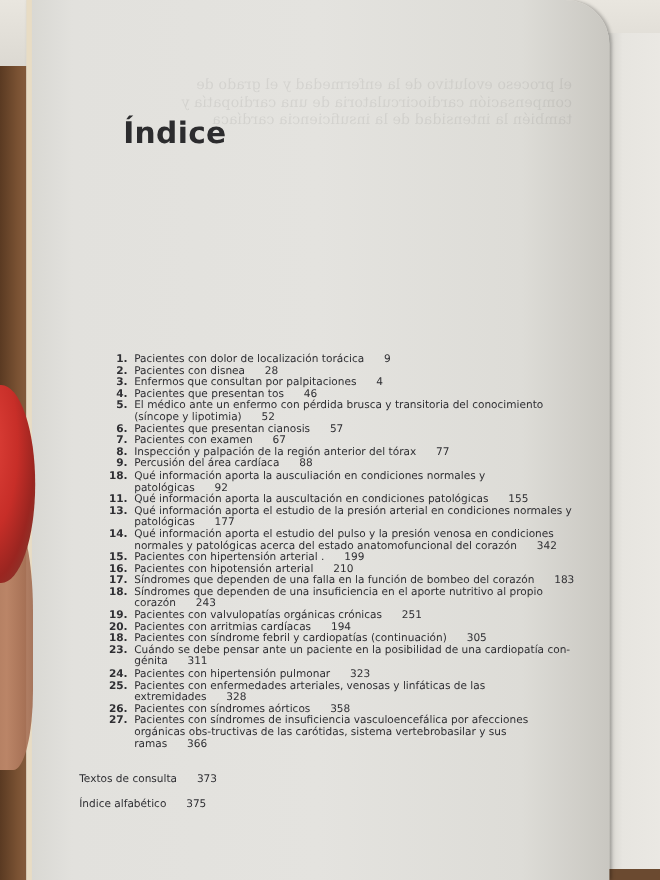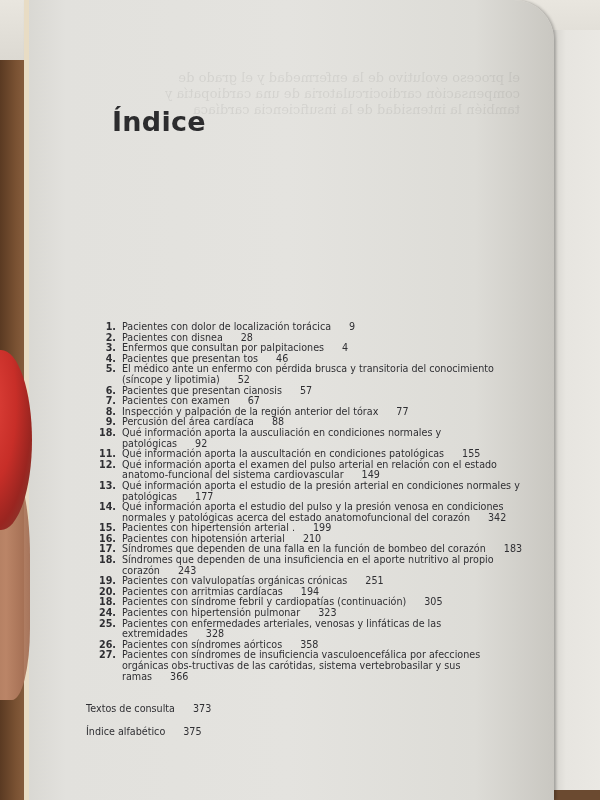--- a/index.html
+++ b/index.html
@@ -41,21 +41,21 @@
     font-size: 27px; font-weight: bold; color: #2c2c2e; letter-spacing: 0.3px;
   }
   .toc {
     position: absolute; left: 94px; top: 322px; width: 432px;
     font-size: 9.6px; color: #2f2f33; line-height: 10.6px;
   }
   .entry { display: flex; margin: 0; }
   .num { width: 22px; text-align: right; font-weight: bold; margin-right: 6px; flex-shrink: 0; }
   .txt { flex: 1; }
   .pg { margin-left: 18px; }
-  .extra { position: absolute; left: 86px; font-size: 9.6px; color: #2f2f33; }
+  .extra { position: absolute; left: 72px; font-size: 9.6px; color: #2f2f33; }
   .finger {
     position: absolute; left: -30px; top: 350px; width: 62px; height: 180px;
     background: radial-gradient(ellipse at 30% 30%, #e0423a 0%, #c72e28 45%, #9a2520 70%, #7a4a3a 100%);
     border-radius: 0 50% 50% 0;
   }
   .finger-skin {
     position: absolute; left: -30px; top: 460px; width: 60px; height: 240px;
     background: linear-gradient(90deg, #b07a5e 0%, #c48c6e 60%, #a06a50 100%);
     border-radius: 0 40% 30% 0; opacity: 0.9;
   }
@@ -112,24 +112,20 @@
     </div>
   <div class="entry">
       <span class="num">18.</span>
       <span class="txt"><span>Qué información aporta la ausculiación en condiciones normales y patológicas</span><span class="pg">92</span></span>
     </div>
   <div class="entry">
       <span class="num">11.</span>
       <span class="txt"><span>Qué información aporta la auscultación en condiciones patológicas</span><span class="pg">155</span></span>
     </div>
   <div class="entry">
-      <span class="num">12.</span>
-      <span class="txt"><span>Qué información aporta el examen del pulso arterial en relación con el estado anatomo-funcional del sistema cardiovascular</span><span class="pg">149</span></span>
-    </div>
-  <div class="entry">
       <span class="num">13.</span>
       <span class="txt"><span>Qué información aporta el estudio de la presión arterial en condiciones normales y patológicas</span><span class="pg">177</span></span>
     </div>
   <div class="entry">
       <span class="num">14.</span>
       <span class="txt"><span>Qué información aporta el estudio del pulso y la presión venosa en condiciones normales y patológicas acerca del estado anatomofuncional del corazón</span><span class="pg">342</span></span>
     </div>
   <div class="entry">
       <span class="num">15.</span>
       <span class="txt"><span>Pacientes con hipertensión arterial .</span><span class="pg">199</span></span>
@@ -152,20 +148,24 @@
     </div>
   <div class="entry">
       <span class="num">20.</span>
       <span class="txt"><span>Pacientes con arritmias cardíacas</span><span class="pg">194</span></span>
     </div>
   <div class="entry">
       <span class="num">18.</span>
       <span class="txt"><span>Pacientes con síndrome febril y cardiopatías (continuación)</span><span class="pg">305</span></span>
     </div>
   <div class="entry">
+      <span class="num">23.</span>
+      <span class="txt"><span>Cuándo se debe pensar ante un paciente en la posibilidad de una cardiopatía con-génita</span><span class="pg">311</span></span>
+    </div>
+  <div class="entry">
       <span class="num">24.</span>
       <span class="txt"><span>Pacientes con hipertensión pulmonar</span><span class="pg">323</span></span>
     </div>
   <div class="entry">
       <span class="num">25.</span>
       <span class="txt"><span>Pacientes con enfermedades arteriales, venosas y linfáticas de las extremidades</span><span class="pg">328</span></span>
     </div>
   <div class="entry">
       <span class="num">26.</span>
       <span class="txt"><span>Pacientes con síndromes aórticos</span><span class="pg">358</span></span>

